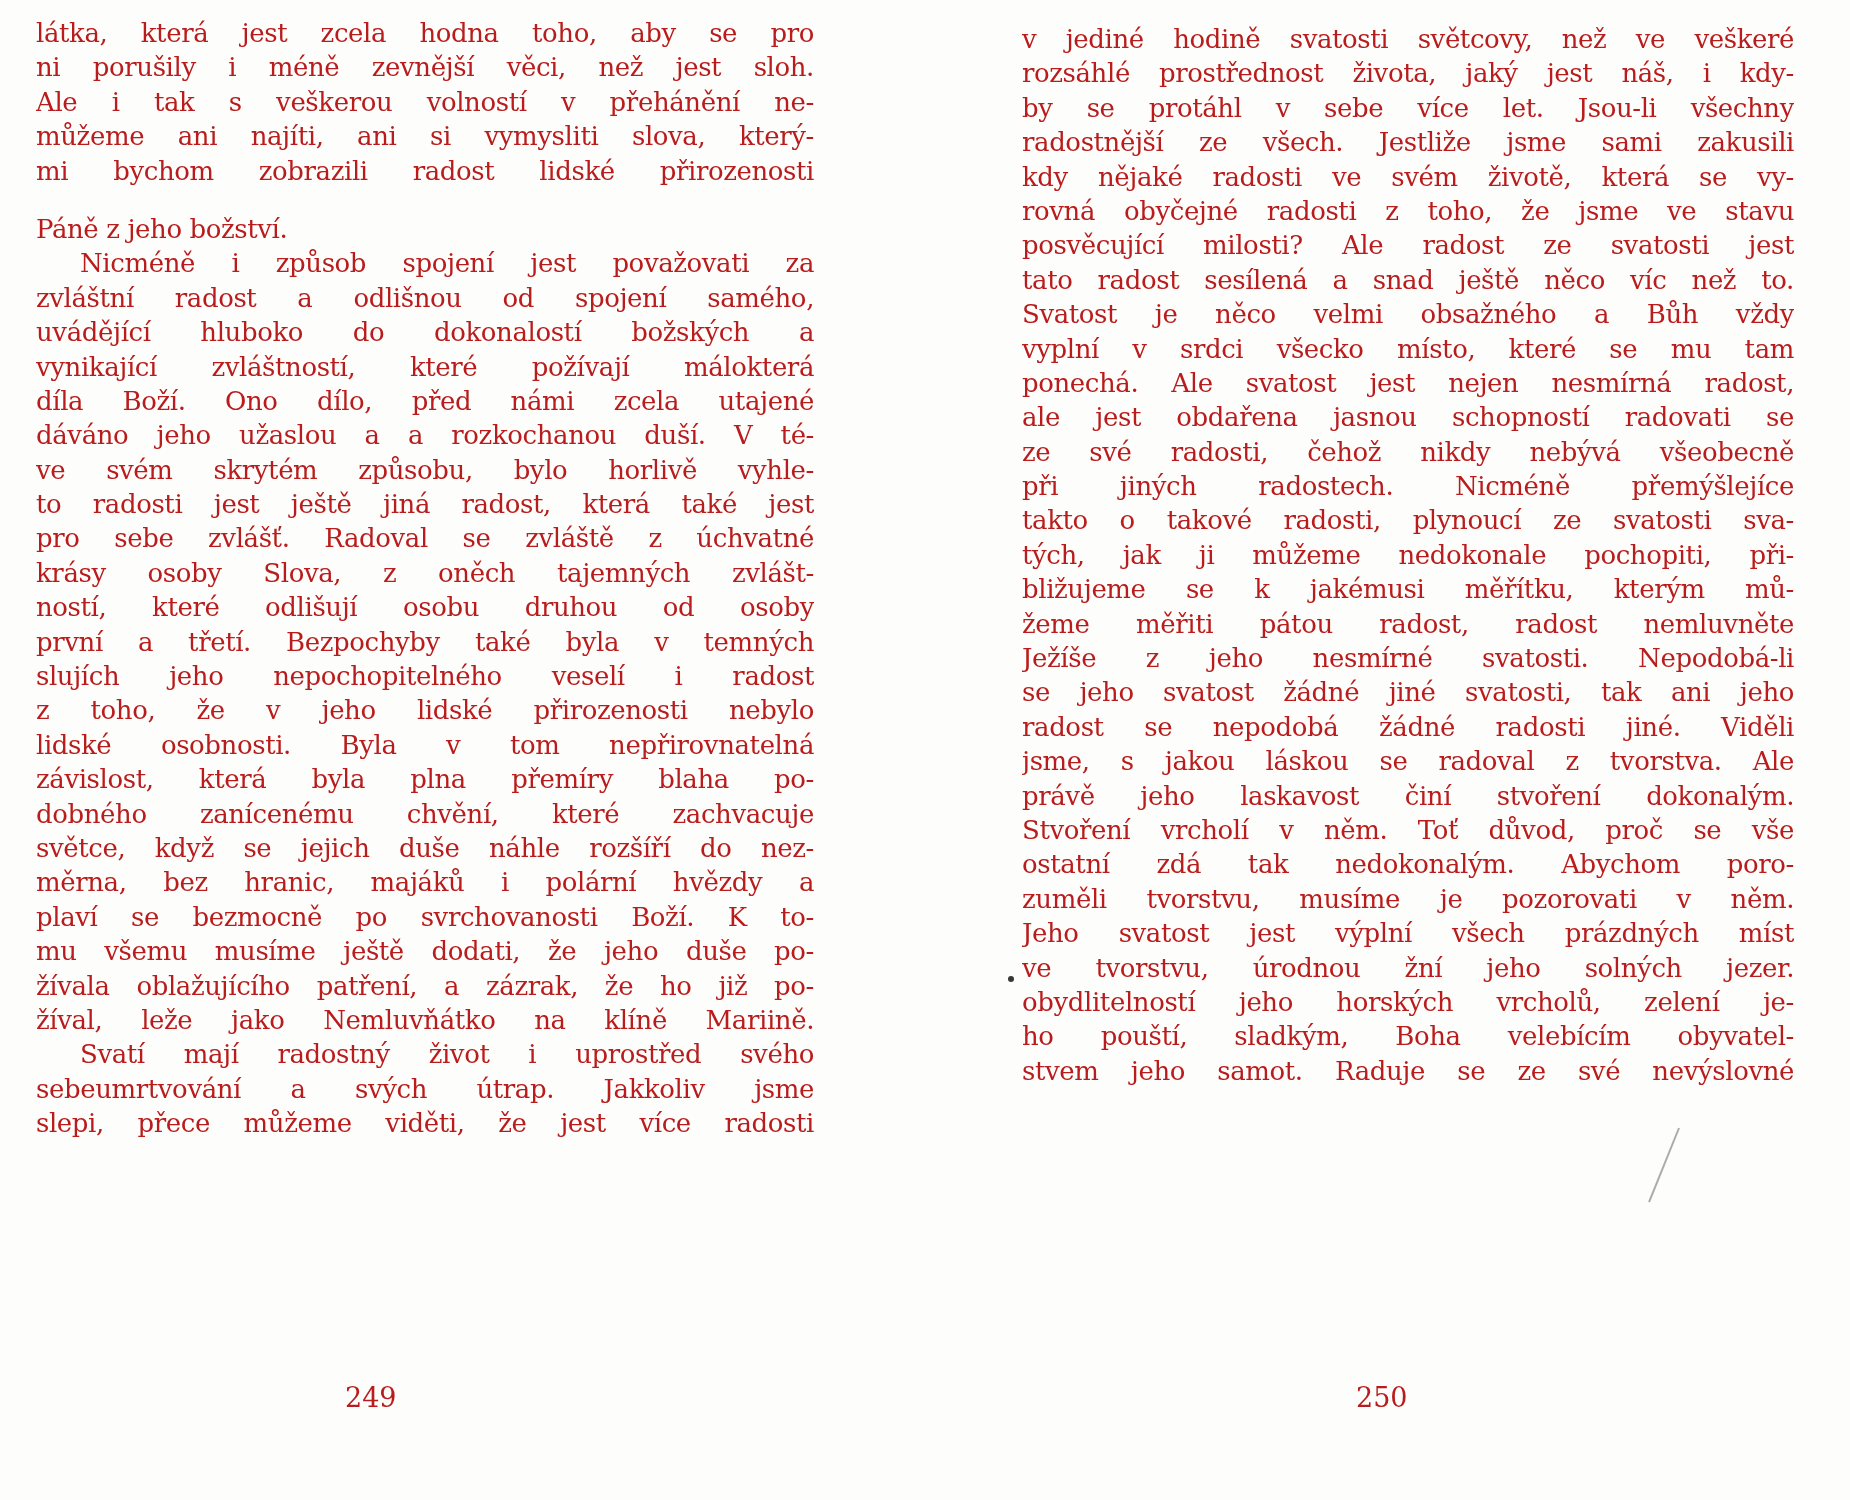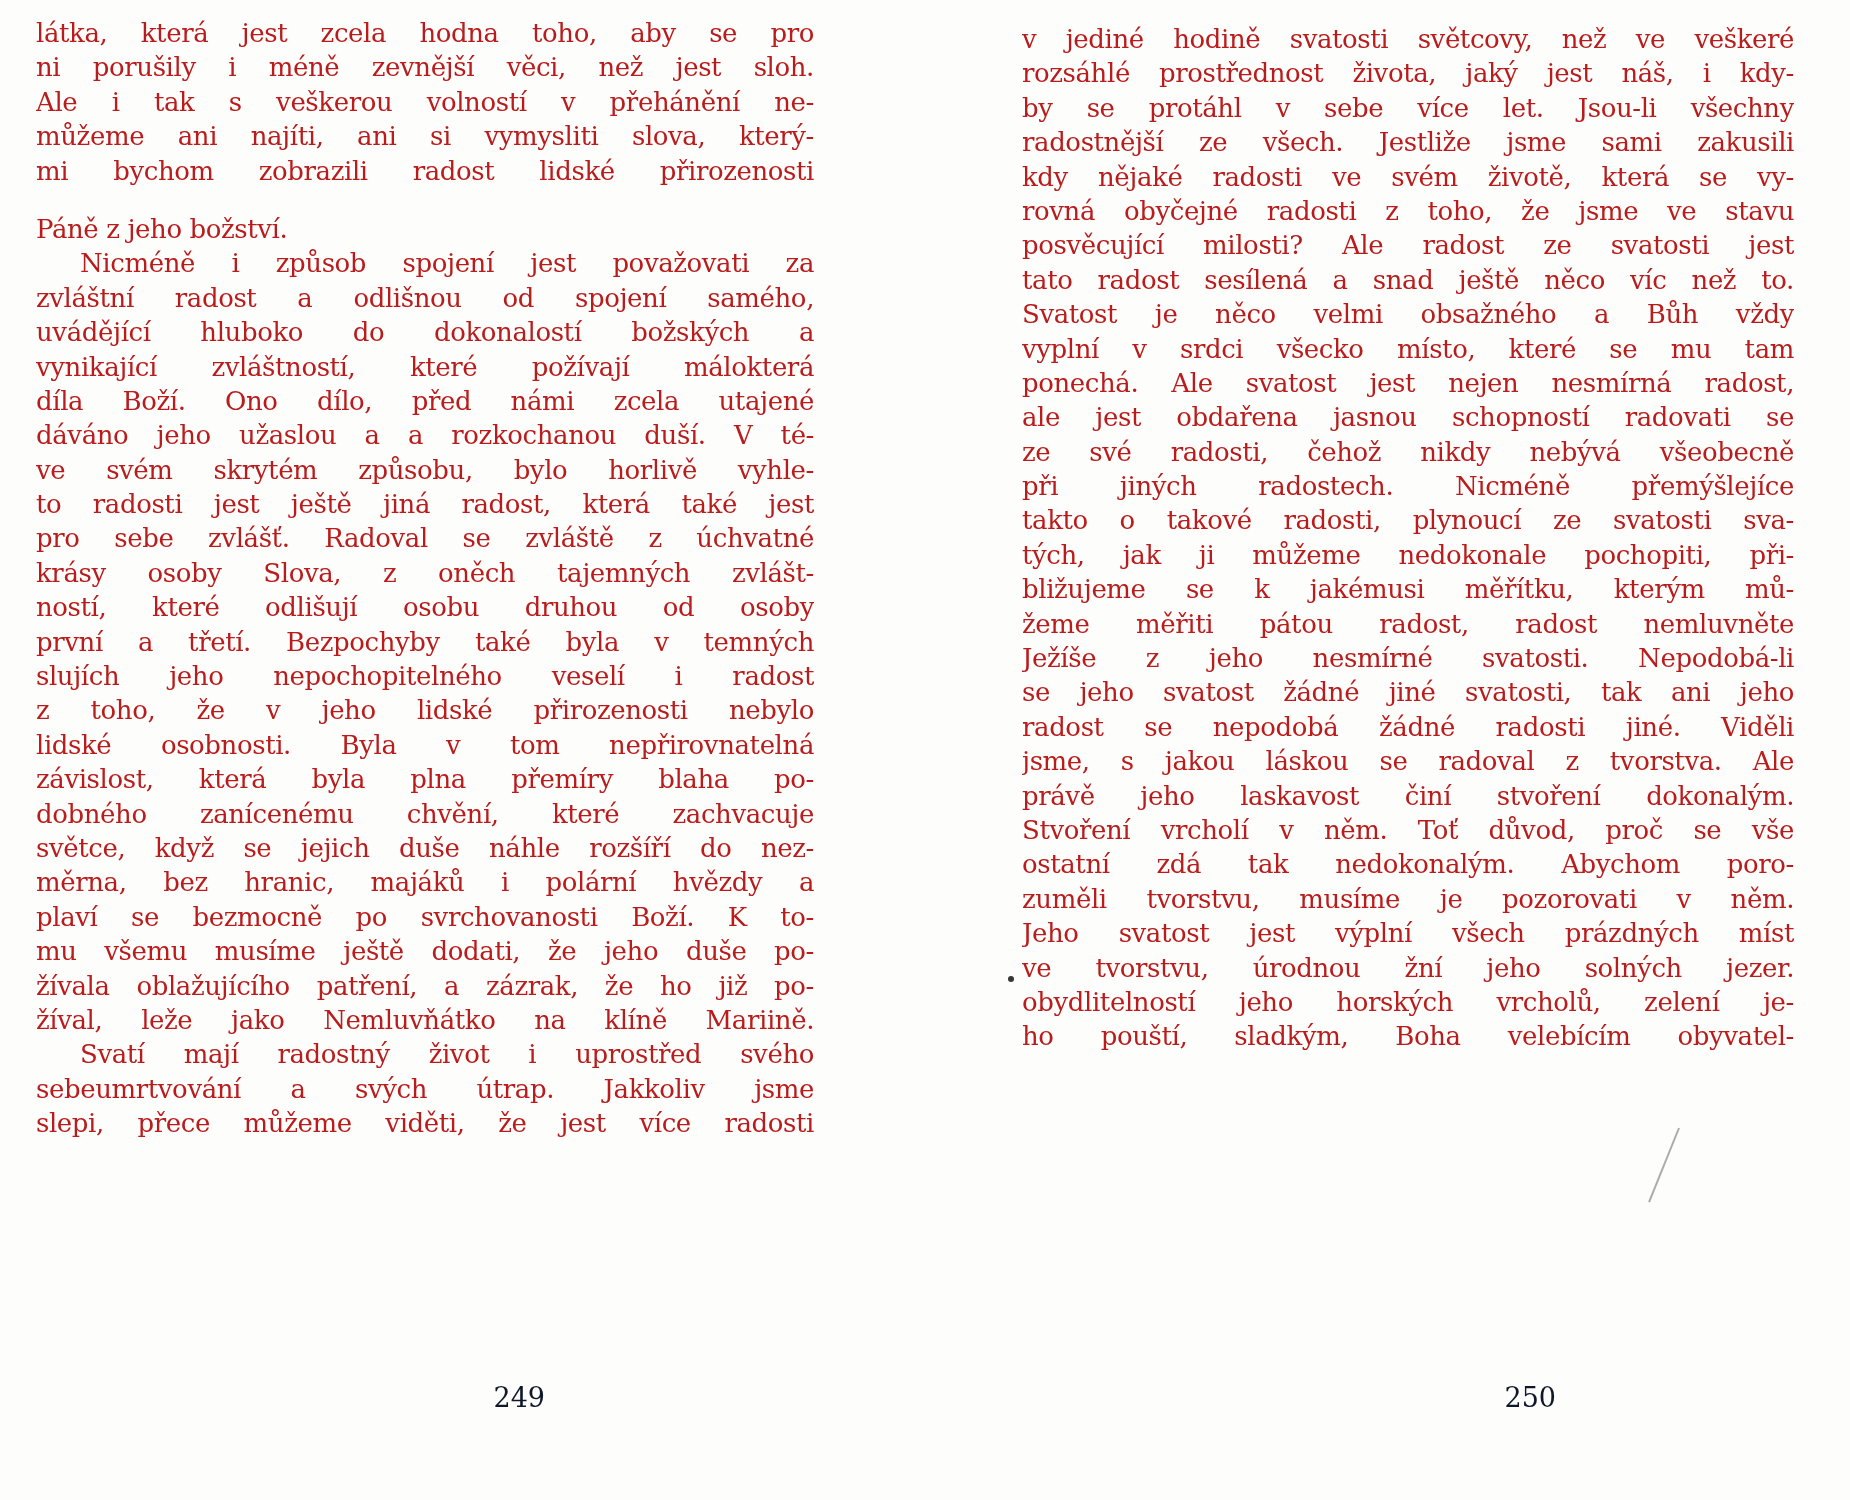--- a/index.html
+++ b/index.html
@@ -29,24 +29,24 @@
     overflow: hidden;
     text-align: justify;
     text-align-last: justify;
   }
   .line.indent { text-indent: 44px; }
   .line.end { text-align-last: left; margin-top: 24px; }
   .pagenum {
     position: absolute;
     top: 1382px;
     width: 200px;
-    text-align: right;
+    text-align: left;
     font-family: "DejaVu Serif", "Liberation Serif", serif;
     font-size: 27px;
-    color: #0f172a;
+    color: #b91c1c;
   }
   .pagenum-left  { left: 345px; }
   .pagenum-right { left: 1356px; }
   .artifact-dot {
     position: absolute;
     left: 1008px;
     top: 976px;
     width: 6px;
     height: 6px;
     border-radius: 50%;
@@ -126,20 +126,21 @@
     <div class="line">radost se nepodobá žádné radosti jiné. Viděli</div>
     <div class="line">jsme, s jakou láskou se radoval z tvorstva. Ale</div>
     <div class="line">právě jeho laskavost činí stvoření dokonalým.</div>
     <div class="line">Stvoření vrcholí v něm. Toť důvod, proč se vše</div>
     <div class="line">ostatní zdá tak nedokonalým. Abychom poro-</div>
     <div class="line">zuměli tvorstvu, musíme je pozorovati v něm.</div>
     <div class="line">Jeho svatost jest výplní všech prázdných míst</div>
     <div class="line">ve tvorstvu, úrodnou žní jeho solných jezer.</div>
     <div class="line">obydlitelností jeho horských vrcholů, zelení je-</div>
     <div class="line">ho pouští, sladkým, Boha velebícím obyvatel-</div>
+    <div class="line">stvem jeho samot. Raduje se ze své nevýslovné</div>
   </div>
 
 <div class="pagenum pagenum-left">249</div>
 
 <div class="pagenum pagenum-right">250</div>
 
 <div class="artifact-dot"></div>
 <div class="artifact-scratch"></div>
 
 </body></html>

